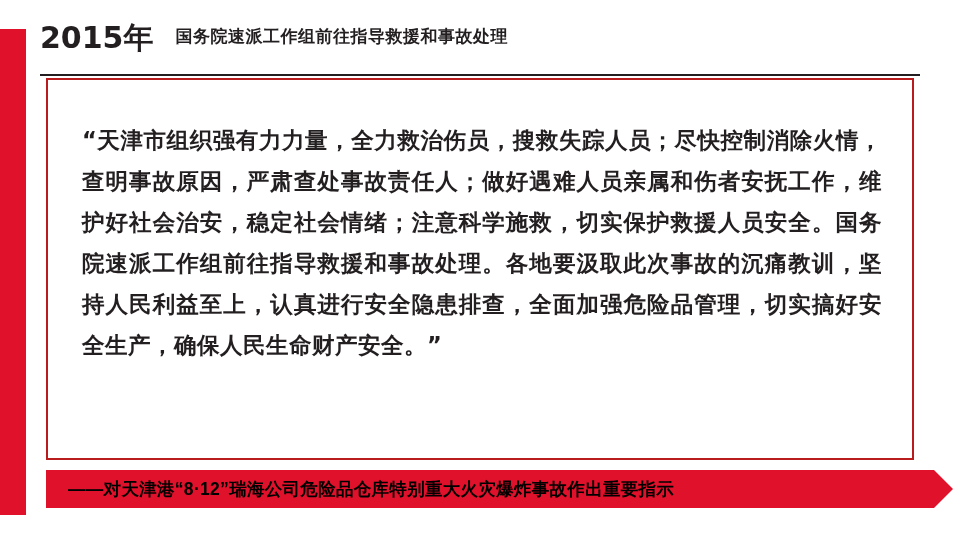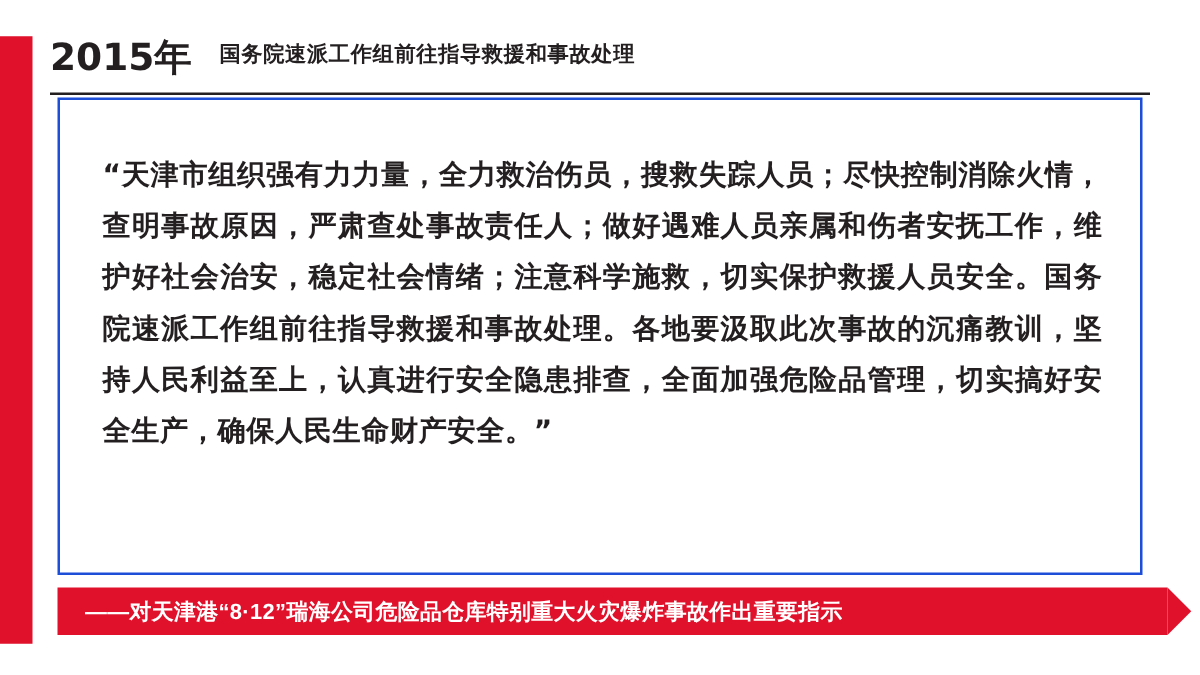--- a/index.html
+++ b/index.html
@@ -30,24 +30,24 @@
     top: 29px;
     width: 26px;
     height: 486px;
     background: #e0112b;
   }
 
   
   .header {
     position: absolute;
     left: 40px;
-    top: 32px;
+    top: 18px;
     height: 40px;
     display: flex;
-    align-items: flex-start;
+    align-items: center;
   }
   .year {
     font-family: "DejaVu Sans", sans-serif;
     font-size: 30px;
     font-weight: bold;
     color: #231f20;
     letter-spacing: 0px;
     line-height: 1;
     padding-bottom: 1px;
   }
@@ -69,21 +69,21 @@
     background: #231f20;
   }
 
   
   .quote-box {
     position: absolute;
     left: 46px;
     top: 78px;
     width: 868px;
     height: 382px;
-    border: 2px solid #1d4ed8;
+    border: 2px solid #b91c1c;
     background: #ffffff;
     box-sizing: border-box;
   }
   .quote-text {
     position: absolute;
     left: 34px;
     top: 40px;
     width: 800px;
     font-family: "DejaVu Sans", sans-serif;
     font-size: 22.5px;
@@ -116,21 +116,21 @@
     border-left: 19px solid #e0112b;
   }
   .footer-text {
     position: absolute;
     left: 22px;
     top: 0;
     height: 38px;
     line-height: 38px;
     font-size: 17.5px;
     font-weight: bold;
-    color: #ffffff;
+    color: #000000;
     white-space: nowrap;
     letter-spacing: 0.3px;
   }
 </style>
 </head>
 <body>
 
 <div class="slide">
 
   <div class="left-bar"></div>

